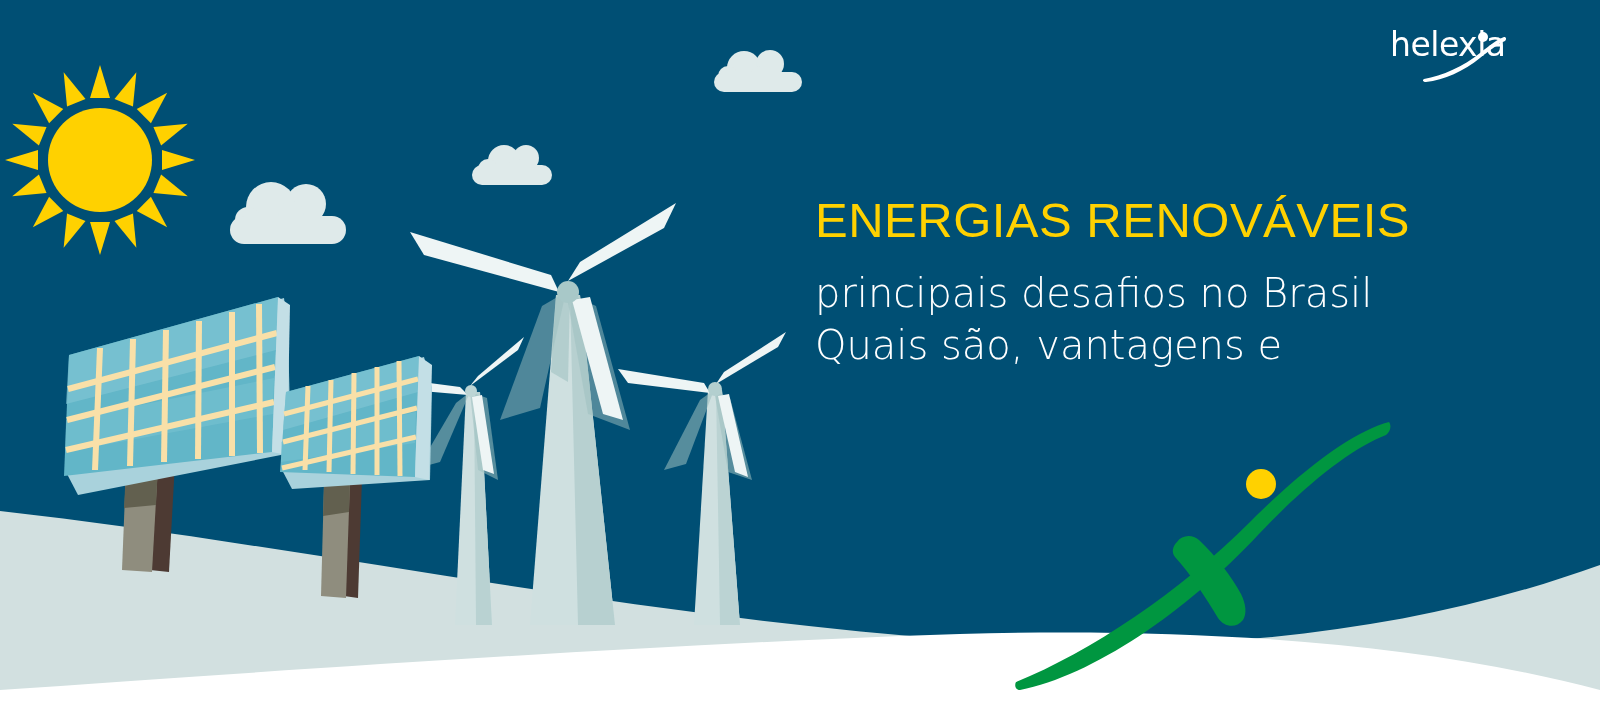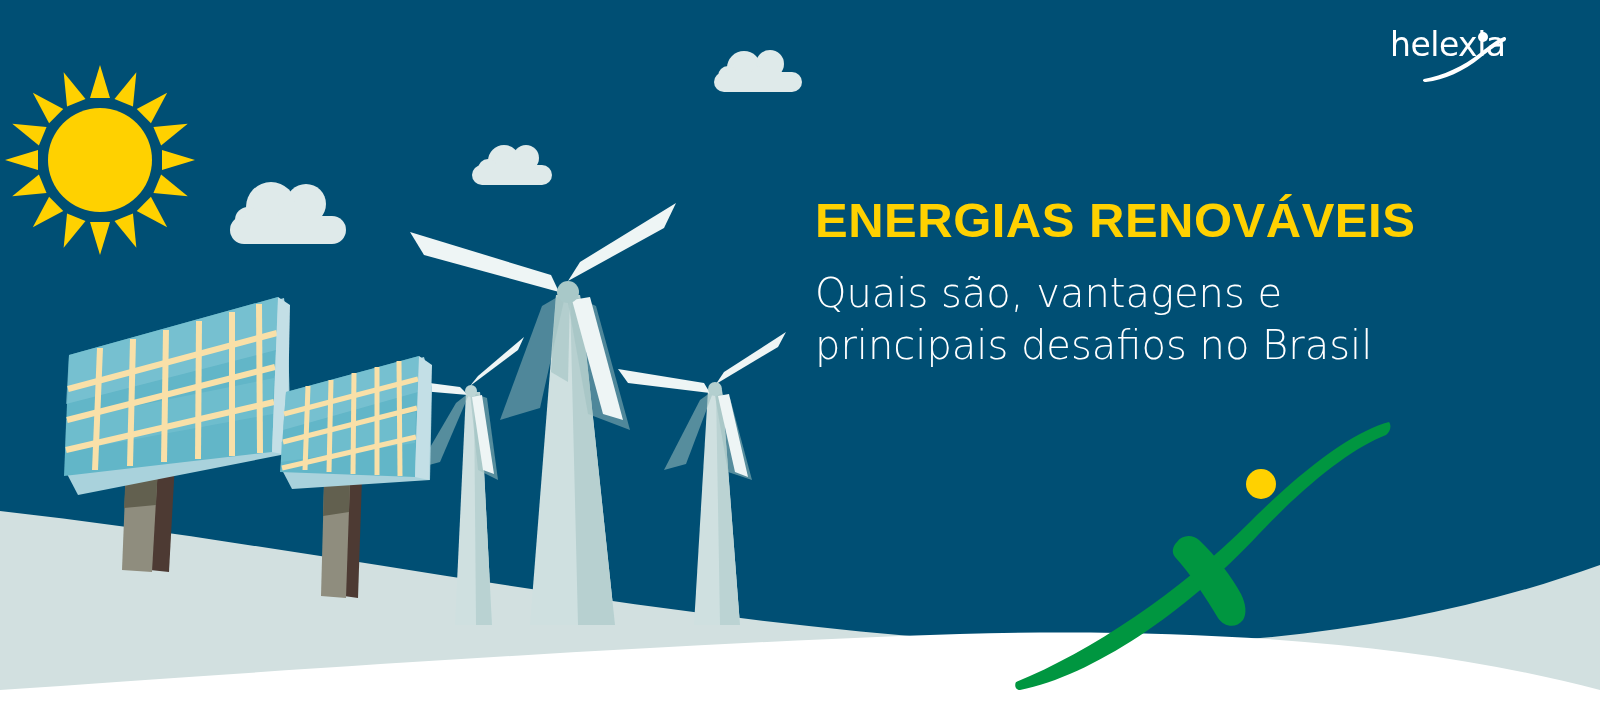--- a/index.html
+++ b/index.html
@@ -29,21 +29,21 @@
   #text-block {
     position: absolute;
     left: 815px;
     top: 195px;
     width: 700px;
     z-index: 5;
   }
   #headline {
     margin: 0;
     font-family: "Liberation Sans", sans-serif;
-    font-weight: 700;
+    font-weight: 400;
     font-size: 49px;
     letter-spacing: 0.5px;
     line-height: 1.05;
     color: #ffd100;
     white-space: nowrap;
   }
   #subheadline {
     margin: 22px 0 0 0;
     font-family: "DejaVu Sans", sans-serif;
     font-weight: 300;
@@ -250,22 +250,22 @@
       <path fill="#009640" d="M1177,542 C1182,535 1192,534 1199,540 C1216,556 1232,577 1241,594
                C1246,604 1247,614 1243,620 C1236,629 1224,627 1218,618
                C1206,598 1190,573 1175,557 C1171,552 1173,546 1177,542 Z"></path>
       <circle cx="1261" cy="484" r="15" fill="#ffd100"></circle>
     </g>
   </svg>
 
   <div id="text-block">
     <h1 id="headline">ENERGIAS RENOVÁVEIS</h1>
     <p id="subheadline">
+      <span class="sub-line">principais desafios no Brasil</span>
       <span class="sub-line">Quais são, vantagens e</span>
-      <span class="sub-line">principais desafios no Brasil</span>
     </p>
   </div>
 
   <div id="logo">
     <span id="logo-wordmark">helexia</span>
     <svg width="118" height="54" viewBox="0 0 118 54" xmlns="http://www.w3.org/2000/svg" aria-hidden="true">
       <path fill="#ffffff" d="M34,51 C52,48 74,38 90,25 C100,17 108,11 114,9
                C116,9 117,11 115,13 C108,16 100,22 90,30
                C74,43 54,52 36,54 C33,54 32,52 34,51 Z"></path>
       <circle cx="93" cy="9" r="5" fill="#ffffff"></circle>

